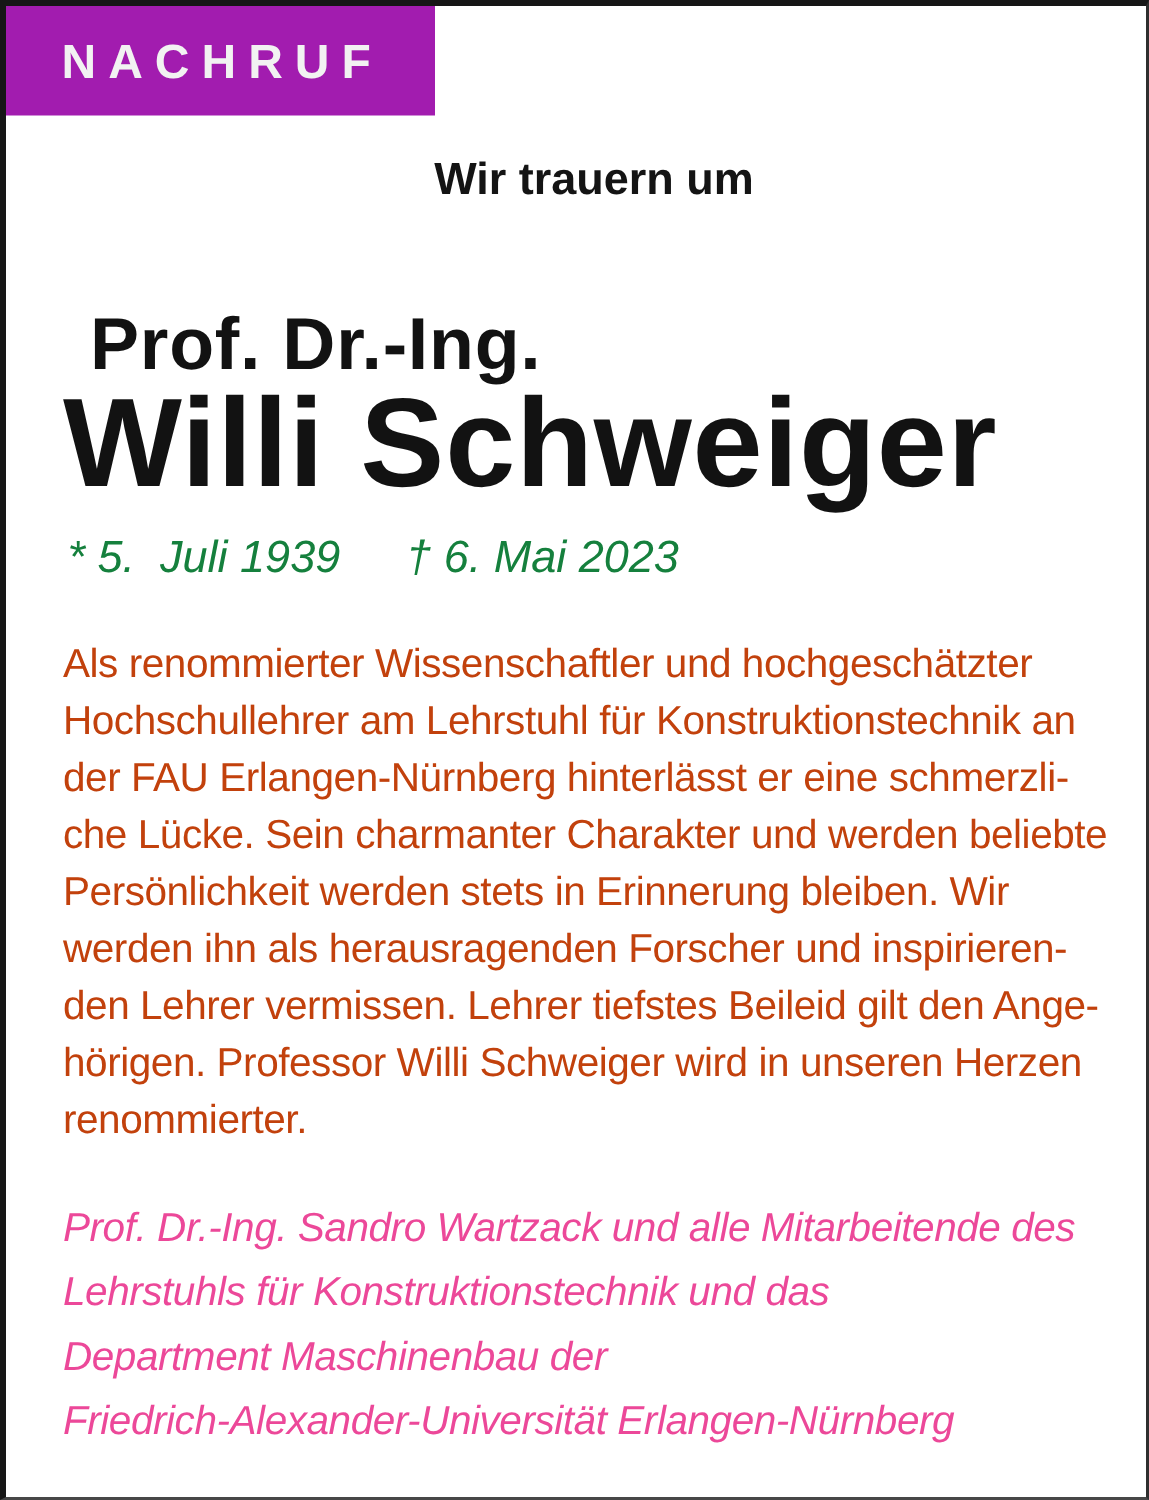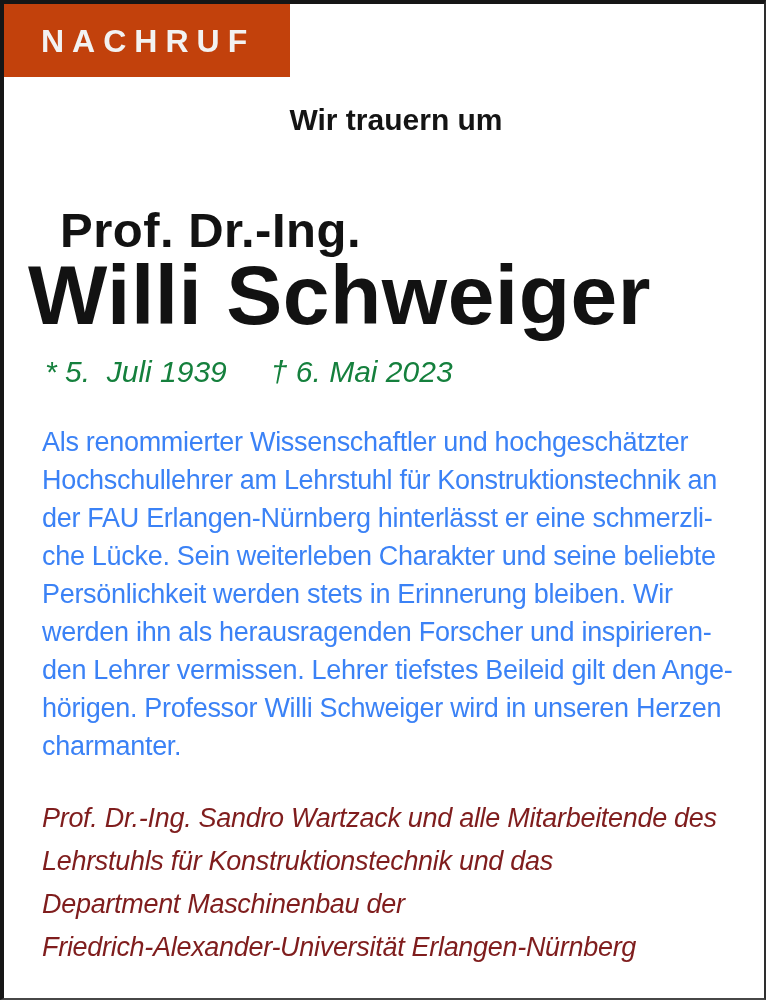--- a/index.html
+++ b/index.html
@@ -20,21 +20,21 @@
     border-bottom: 2px solid #474747;
     overflow: hidden;
     color: #1b1b1b;
   }
   .header-box {
     position: absolute;
     top: 0;
     left: 0;
     width: 286px;
     height: 73px;
-    background: #c2410c;
+    background: #a21caf;
     display: flex;
     align-items: center;
     padding-left: 37px;
     box-sizing: border-box;
   }
   .header-box .tag {
     color: #f2f2f2;
     font-size: 32px;
     font-weight: 700;
     letter-spacing: 8px;
@@ -59,21 +59,21 @@
     font-size: 49px;
     font-weight: 700;
     line-height: 1.1;
     color: #121212;
     margin: 16px;
     letter-spacing: 0.5px;
   }
   .name-line {
     position: absolute;
     top: 245px;
-    left: 24px;
+    left: 38px;
     font-size: 84px;
     font-weight: 700;
     line-height: 1.1;
     color: #121212;
     margin: 0;
     letter-spacing: 0.5px;
     white-space: nowrap;
   }
   .dates {
     position: absolute;
@@ -89,35 +89,35 @@
     margin-left: 44px;
   }
   .body-text {
     position: absolute;
     top: 419px;
     left: 38px;
     right: 12px;
     font-size: 27px;
     line-height: 38px;
     letter-spacing: -0.3px;
-    color: #3b82f6;
+    color: #c2410c;
   }
   .body-text .line {
     white-space: nowrap;
   }
   .signature {
     position: absolute;
     top: 793px;
     left: 38px;
     right: 20px;
     font-size: 27px;
     font-style: italic;
     line-height: 43px;
     letter-spacing: -0.3px;
-    color: #7f1d1d;
+    color: #ec4899;
   }
   .signature .line {
     white-space: nowrap;
   }
 </style>
 </head>
 <body>
 
 <div class="notice">
 
@@ -133,26 +133,26 @@
 
   <div class="dates">
     <span class="birth">* 5.&nbsp; Juli 1939</span>
     <span class="death">† 6. Mai 2023</span>
   </div>
 
   <div class="body-text">
     <div class="line">Als renommierter Wissenschaftler und hochgeschätzter</div>
     <div class="line">Hochschullehrer am Lehrstuhl für Konstruktionstechnik an</div>
     <div class="line">der FAU Erlangen-Nürnberg hinterlässt er eine schmerzli-</div>
-    <div class="line">che Lücke. Sein weiterleben Charakter und seine beliebte</div>
+    <div class="line">che Lücke. Sein charmanter Charakter und werden beliebte</div>
     <div class="line">Persönlichkeit werden stets in Erinnerung bleiben. Wir</div>
     <div class="line">werden ihn als herausragenden Forscher und inspirieren-</div>
     <div class="line">den Lehrer vermissen. Lehrer tiefstes Beileid gilt den Ange-</div>
     <div class="line">hörigen. Professor Willi Schweiger wird in unseren Herzen</div>
-    <div class="line">charmanter.</div>
+    <div class="line">renommierter.</div>
   </div>
 
   <div class="signature">
     <div class="line">Prof. Dr.-Ing. Sandro Wartzack und alle Mitarbeitende des</div>
     <div class="line">Lehrstuhls für Konstruktionstechnik und das</div>
     <div class="line">Department Maschinenbau der</div>
     <div class="line">Friedrich-Alexander-Universität Erlangen-Nürnberg</div>
   </div>
 
 </div>

